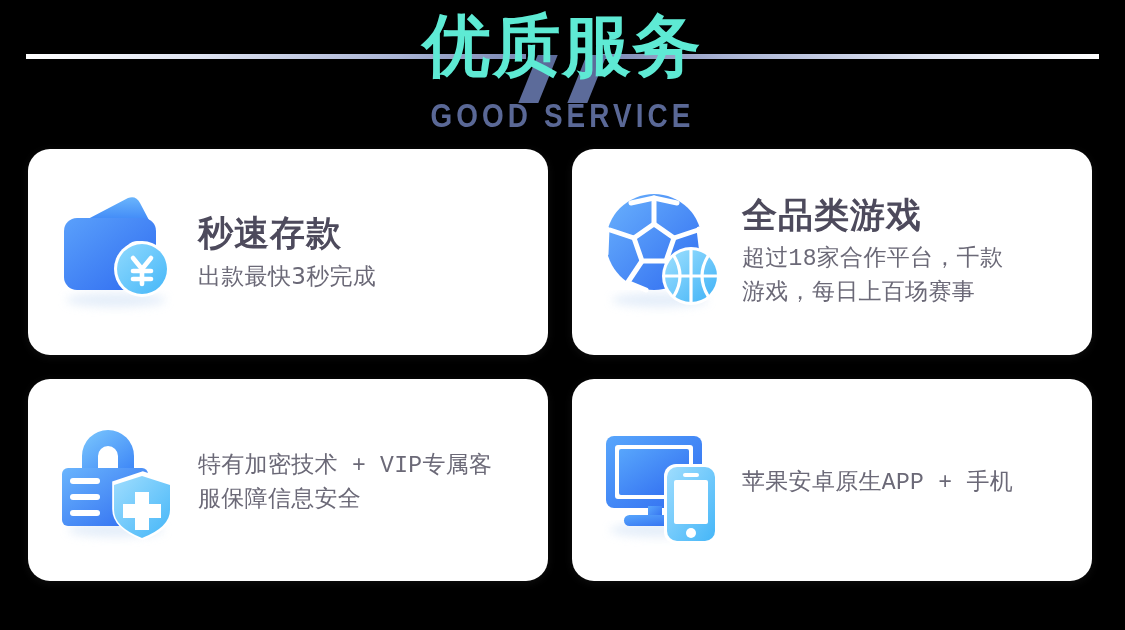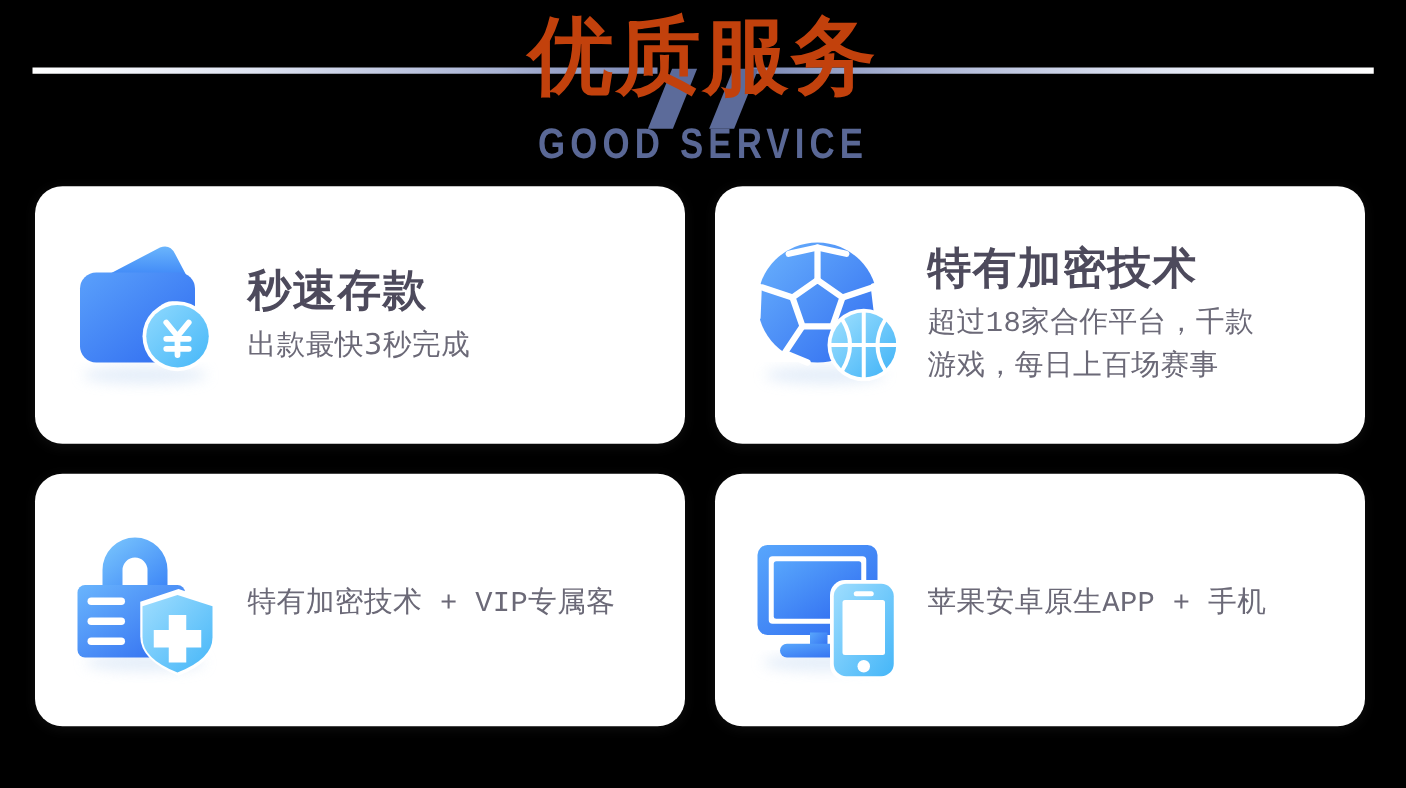--- a/index.html
+++ b/index.html
@@ -51,21 +51,21 @@
     transform:skewX(-22deg);
   }
 
   .title-main{
     position:absolute;
     left:0;right:0;top:8px;
     text-align:center;
     font-size:68px;
     line-height:76px;
     font-weight:bold;
-    color:#c2410c;
+    color:#5eead4;
     letter-spacing:2px;
     font-family:"DejaVu Sans","Liberation Sans",sans-serif;
   }
   .title-sub{
     position:absolute;
     left:0;right:0;top:96px;
     text-align:center;
     font-size:34px;
     line-height:38px;
     font-weight:bold;
@@ -227,21 +227,21 @@
         <circle cx="93" cy="90" r="26" fill="url(#g2b)"></circle>
         <g fill="none" stroke="#ffffff" stroke-width="3.2" stroke-linecap="round">
           <path d="M93 64 V116"></path>
           <path d="M67 90 H119"></path>
           <path d="M76 70 Q88 90 76 110"></path>
           <path d="M110 70 Q98 90 110 110"></path>
         </g>
       </svg>
     </div>
     <div class="card-text">
-      <div class="card-title">特有加密技术</div>
+      <div class="card-title">全品类游戏</div>
       <div class="card-desc two-line">
         <div>超过18家合作平台，千款</div>
         <div>游戏，每日上百场赛事</div>
       </div>
     </div>
   </div>
 
   <div class="card">
     <div class="card-icon">
       <svg viewBox="0 0 132 132" aria-hidden="true">
@@ -271,20 +271,21 @@
           <rect x="16" y="96" width="30" height="6" rx="3"></rect>
         </g>
         <path d="M90 60 L120 70 V97 Q120 116 90 128 Q60 116 60 97 V70 Z" fill="#ffffff" transform="translate(-3,-4) scale(1.02)"></path>
         <path d="M88 62 L116 71 V96 Q116 113 88 124 Q60 113 60 96 V71 Z" fill="url(#g3c)"></path>
         <path d="M81 78 h14 v12 h12 v14 h-12 v12 h-14 v-12 h-12 v-14 h12 z" fill="#ffffff"></path>
       </svg>
     </div>
     <div class="card-text">
       <div class="card-desc two-line">
         <div>特有加密技术 + VIP专属客</div>
+        <div>服保障信息安全</div>
       </div>
     </div>
   </div>
 
   <div class="card">
     <div class="card-icon">
       <svg viewBox="0 0 132 132" aria-hidden="true">
         <defs>
           <linearGradient id="g4a" x1="0" y1="0" x2="1" y2="1">
             <stop offset="0" stop-color="#58a6fc"></stop>

